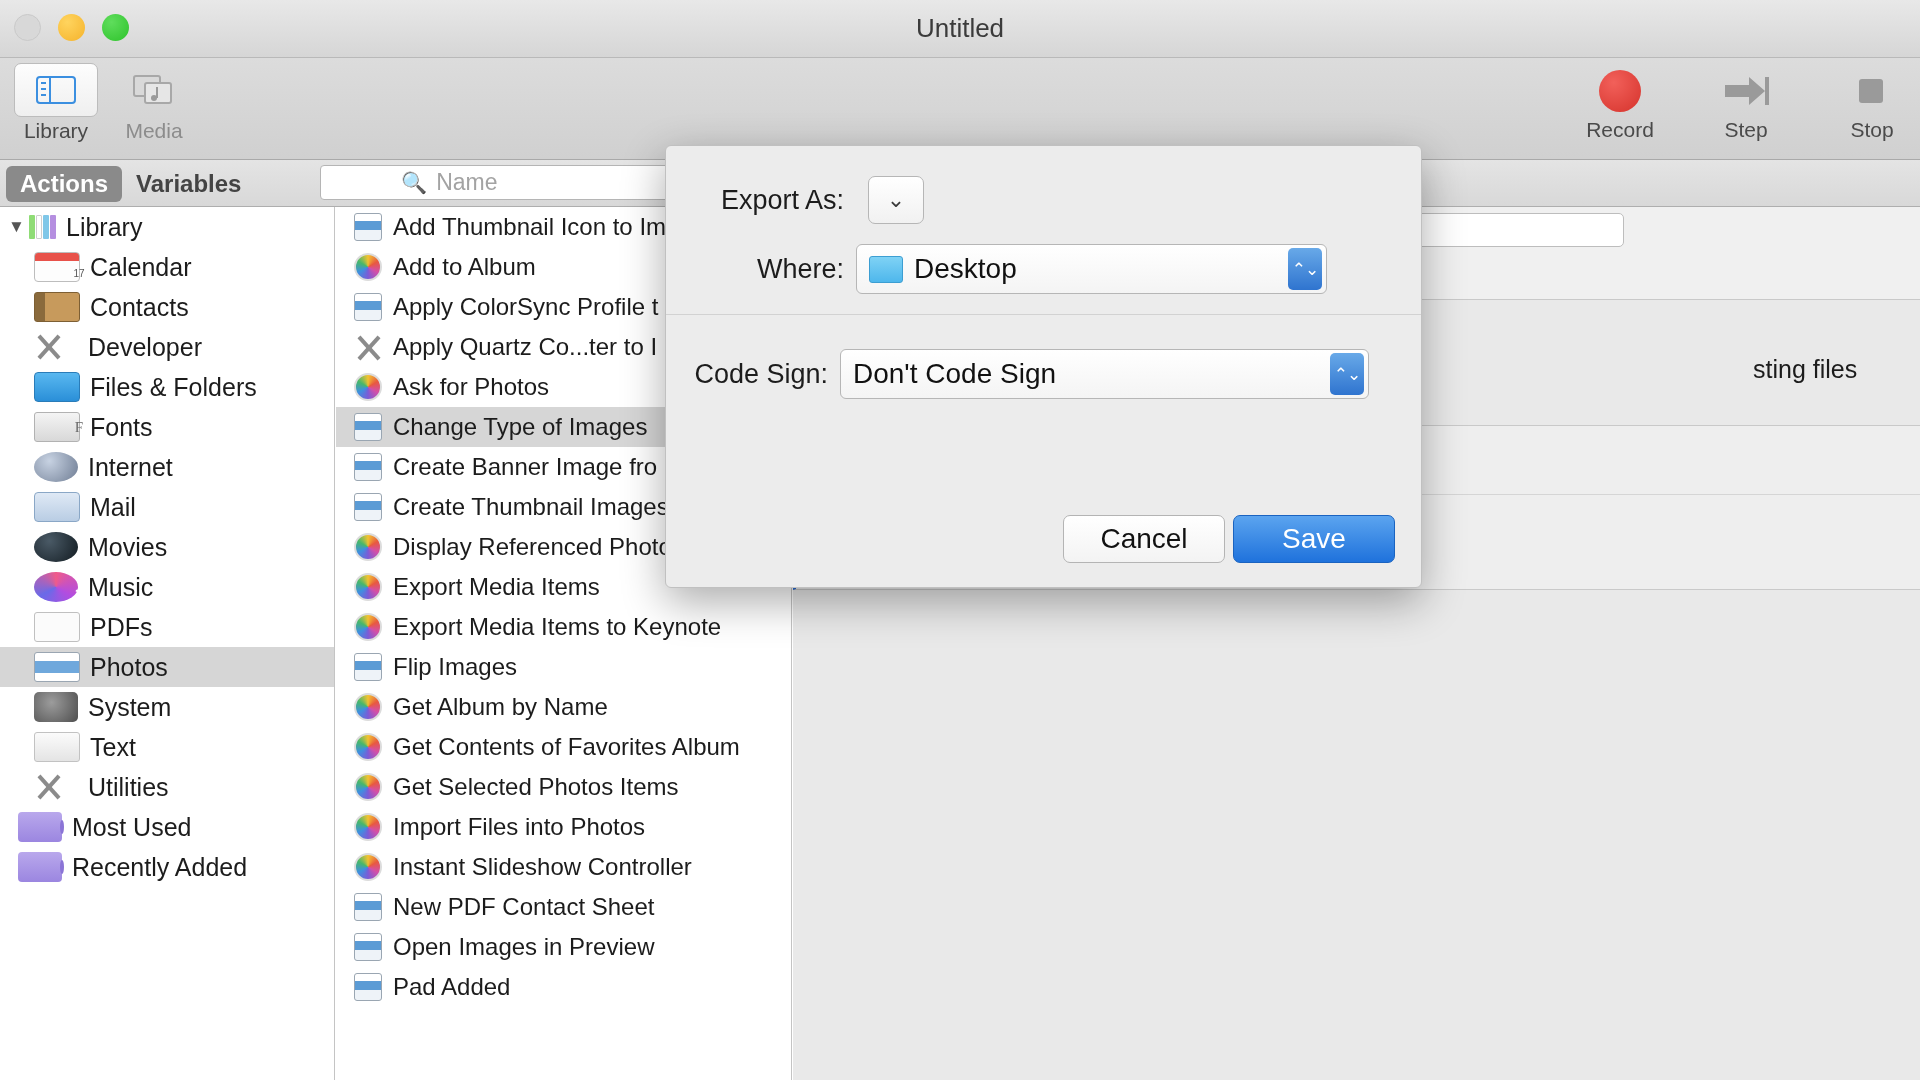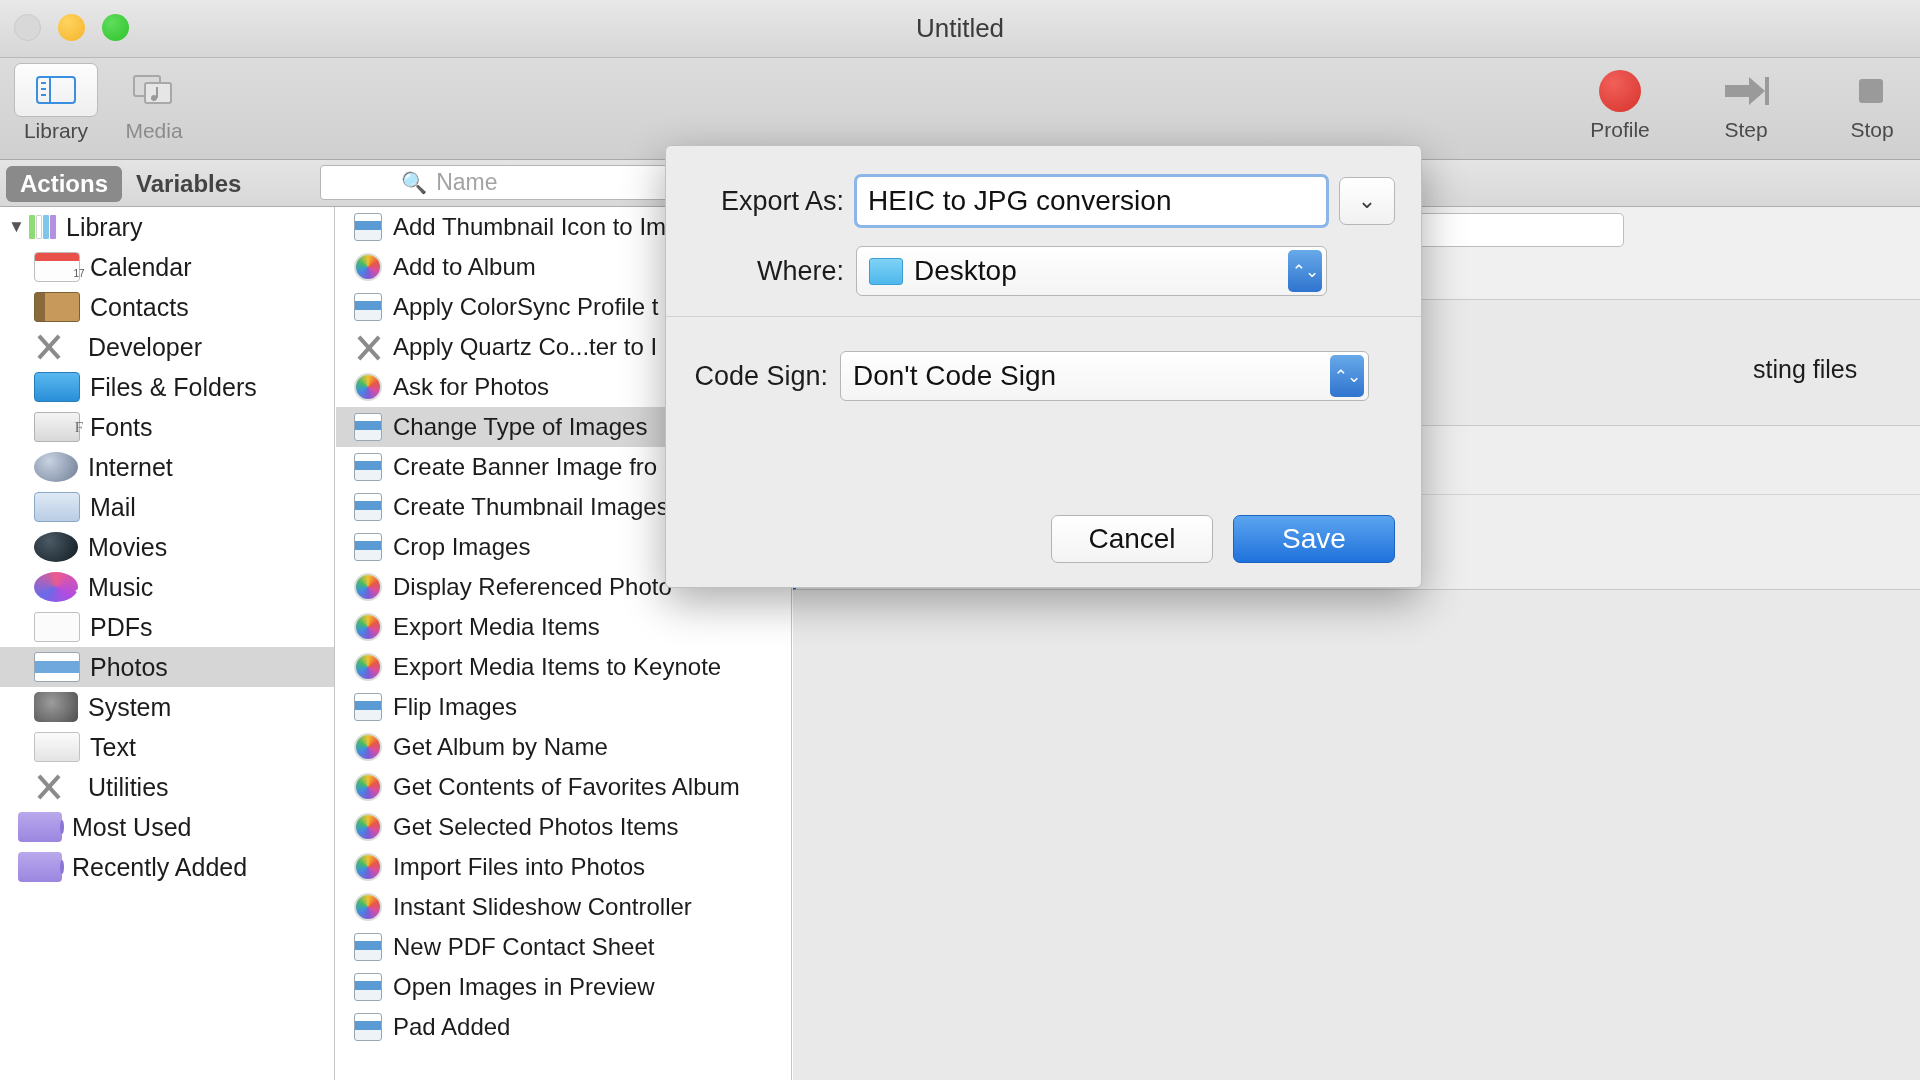--- a/index.html
+++ b/index.html
@@ -229,21 +229,21 @@
     color: #fff; font-size: 17px; line-height: 1;
     display: flex; align-items: center; justify-content: center; letter-spacing: -1px;
   }
   .folder-ic {
     width: 34px; height: 27px; margin-right: 11px; border-radius: 3px;
     background: linear-gradient(to bottom,#7fd2f5,#4eb7ec); border: 1px solid #3c9ed2;
   }
   .sheet-div { height: 1px; background: #d2d2d2; margin: 8px 0 0 0; }
   .sheet-mid { padding: 34px 26px 0 0; }
   .sheet-buttons {
-    position: absolute; right: 26px; bottom: 24px; display: flex; gap: 20px;
+    position: absolute; right: 26px; bottom: 24px; display: flex; gap: 8px;
   }
   .btn {
     height: 48px; min-width: 162px; border-radius: 7px;
     display: flex; align-items: center; justify-content: center;
     font-size: 28px;
   }
   .btn-cancel { background: linear-gradient(to bottom,#ffffff,#f3f3f3);
                 border: 1px solid #b4b4b4; color: #111; }
   .btn-save { background: linear-gradient(to bottom,#5ba4ef,#1f72dc);
               border: 1px solid #1a63c0; color: #fff; }
@@ -287,21 +287,21 @@
         </div>
         <div class="tb-label dim">Media</div>
       </div>
     </div>
 
     <div class="tb-right">
       <div class="tr-item">
         <div class="tr-glyph">
             <div class="rec-dot"></div>
           </div>
-        <div class="tr-label">Profile</div>
+        <div class="tr-label">Record</div>
       </div>
       <div class="tr-item">
         <div class="tr-glyph">
           <svg width="54" height="40" viewBox="0 0 54 40">
             <path d="M6 14 L30 14 L30 6 L46 20 L30 34 L30 26 L6 26 Z" fill="#9a9a9a"></path>
             <rect x="46" y="6" width="4" height="28" fill="#9a9a9a"></rect>
           </svg>
         </div>
         <div class="tr-label">Step</div>
       </div>
@@ -437,24 +437,20 @@
       </div>
     <div class="act-item">
         <span class="act-ic ic-imgdoc"></span>
         <span class="act-lbl">Create Banner Image fro</span>
       </div>
     <div class="act-item">
         <span class="act-ic ic-imgdoc"></span>
         <span class="act-lbl">Create Thumbnail Images</span>
       </div>
     <div class="act-item">
-        <span class="act-ic ic-imgdoc"></span>
-        <span class="act-lbl">Crop Images</span>
-      </div>
-    <div class="act-item">
         <span class="act-ic ic-photoapp"></span>
         <span class="act-lbl">Display Referenced Photo</span>
       </div>
     <div class="act-item">
         <span class="act-ic ic-photoapp"></span>
         <span class="act-lbl">Export Media Items</span>
       </div>
     <div class="act-item">
         <span class="act-ic ic-photoapp"></span>
         <span class="act-lbl">Export Media Items to Keynote</span>
@@ -523,21 +519,20 @@
         <span class="wf-tab">Results</span>
         <span class="wf-tab">Options</span>
       </div>
     </div>
   </div>
 
   <div class="sheet">
     <div class="sheet-top">
       <div class="frow">
         <div class="flabel">Export As:</div>
-        <div class="ftext">HEIC to JPG conversion</div>
         <div class="fdisclose">⌄</div>
       </div>
       <div class="frow">
         <div class="flabel">Where:</div>
         <div class="fpop">
           <span class="folder-ic"></span>
           <span>Desktop</span>
           <span class="steparrow">⌃⌄</span>
         </div>
         <div style="width:68px"></div>

